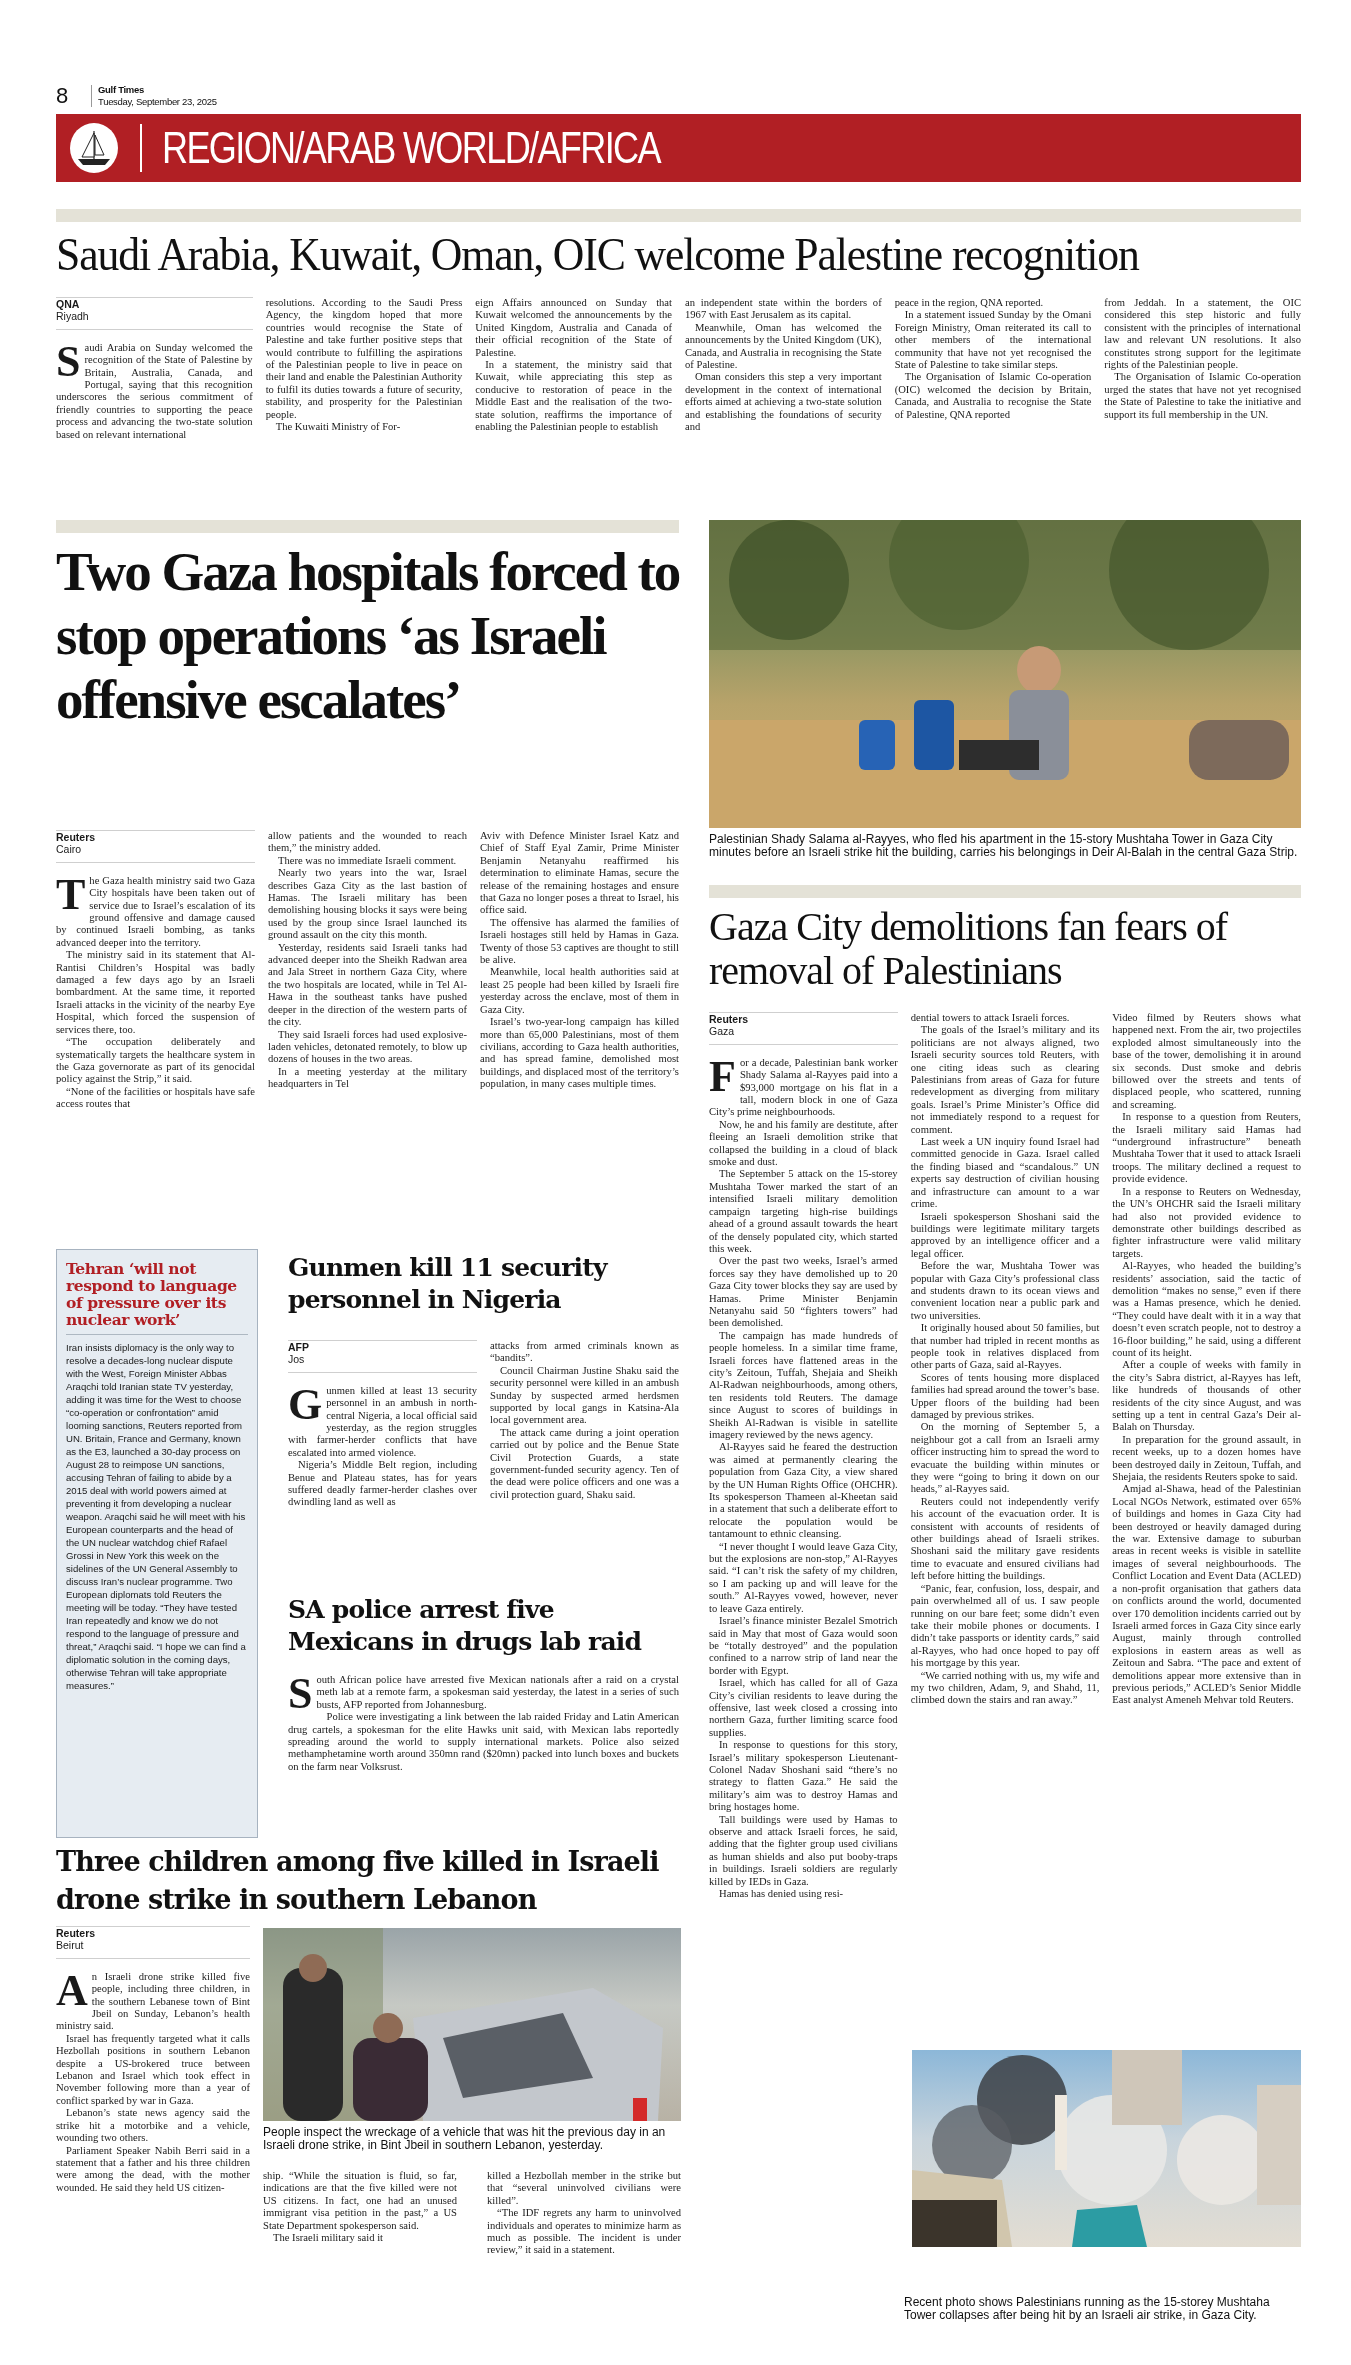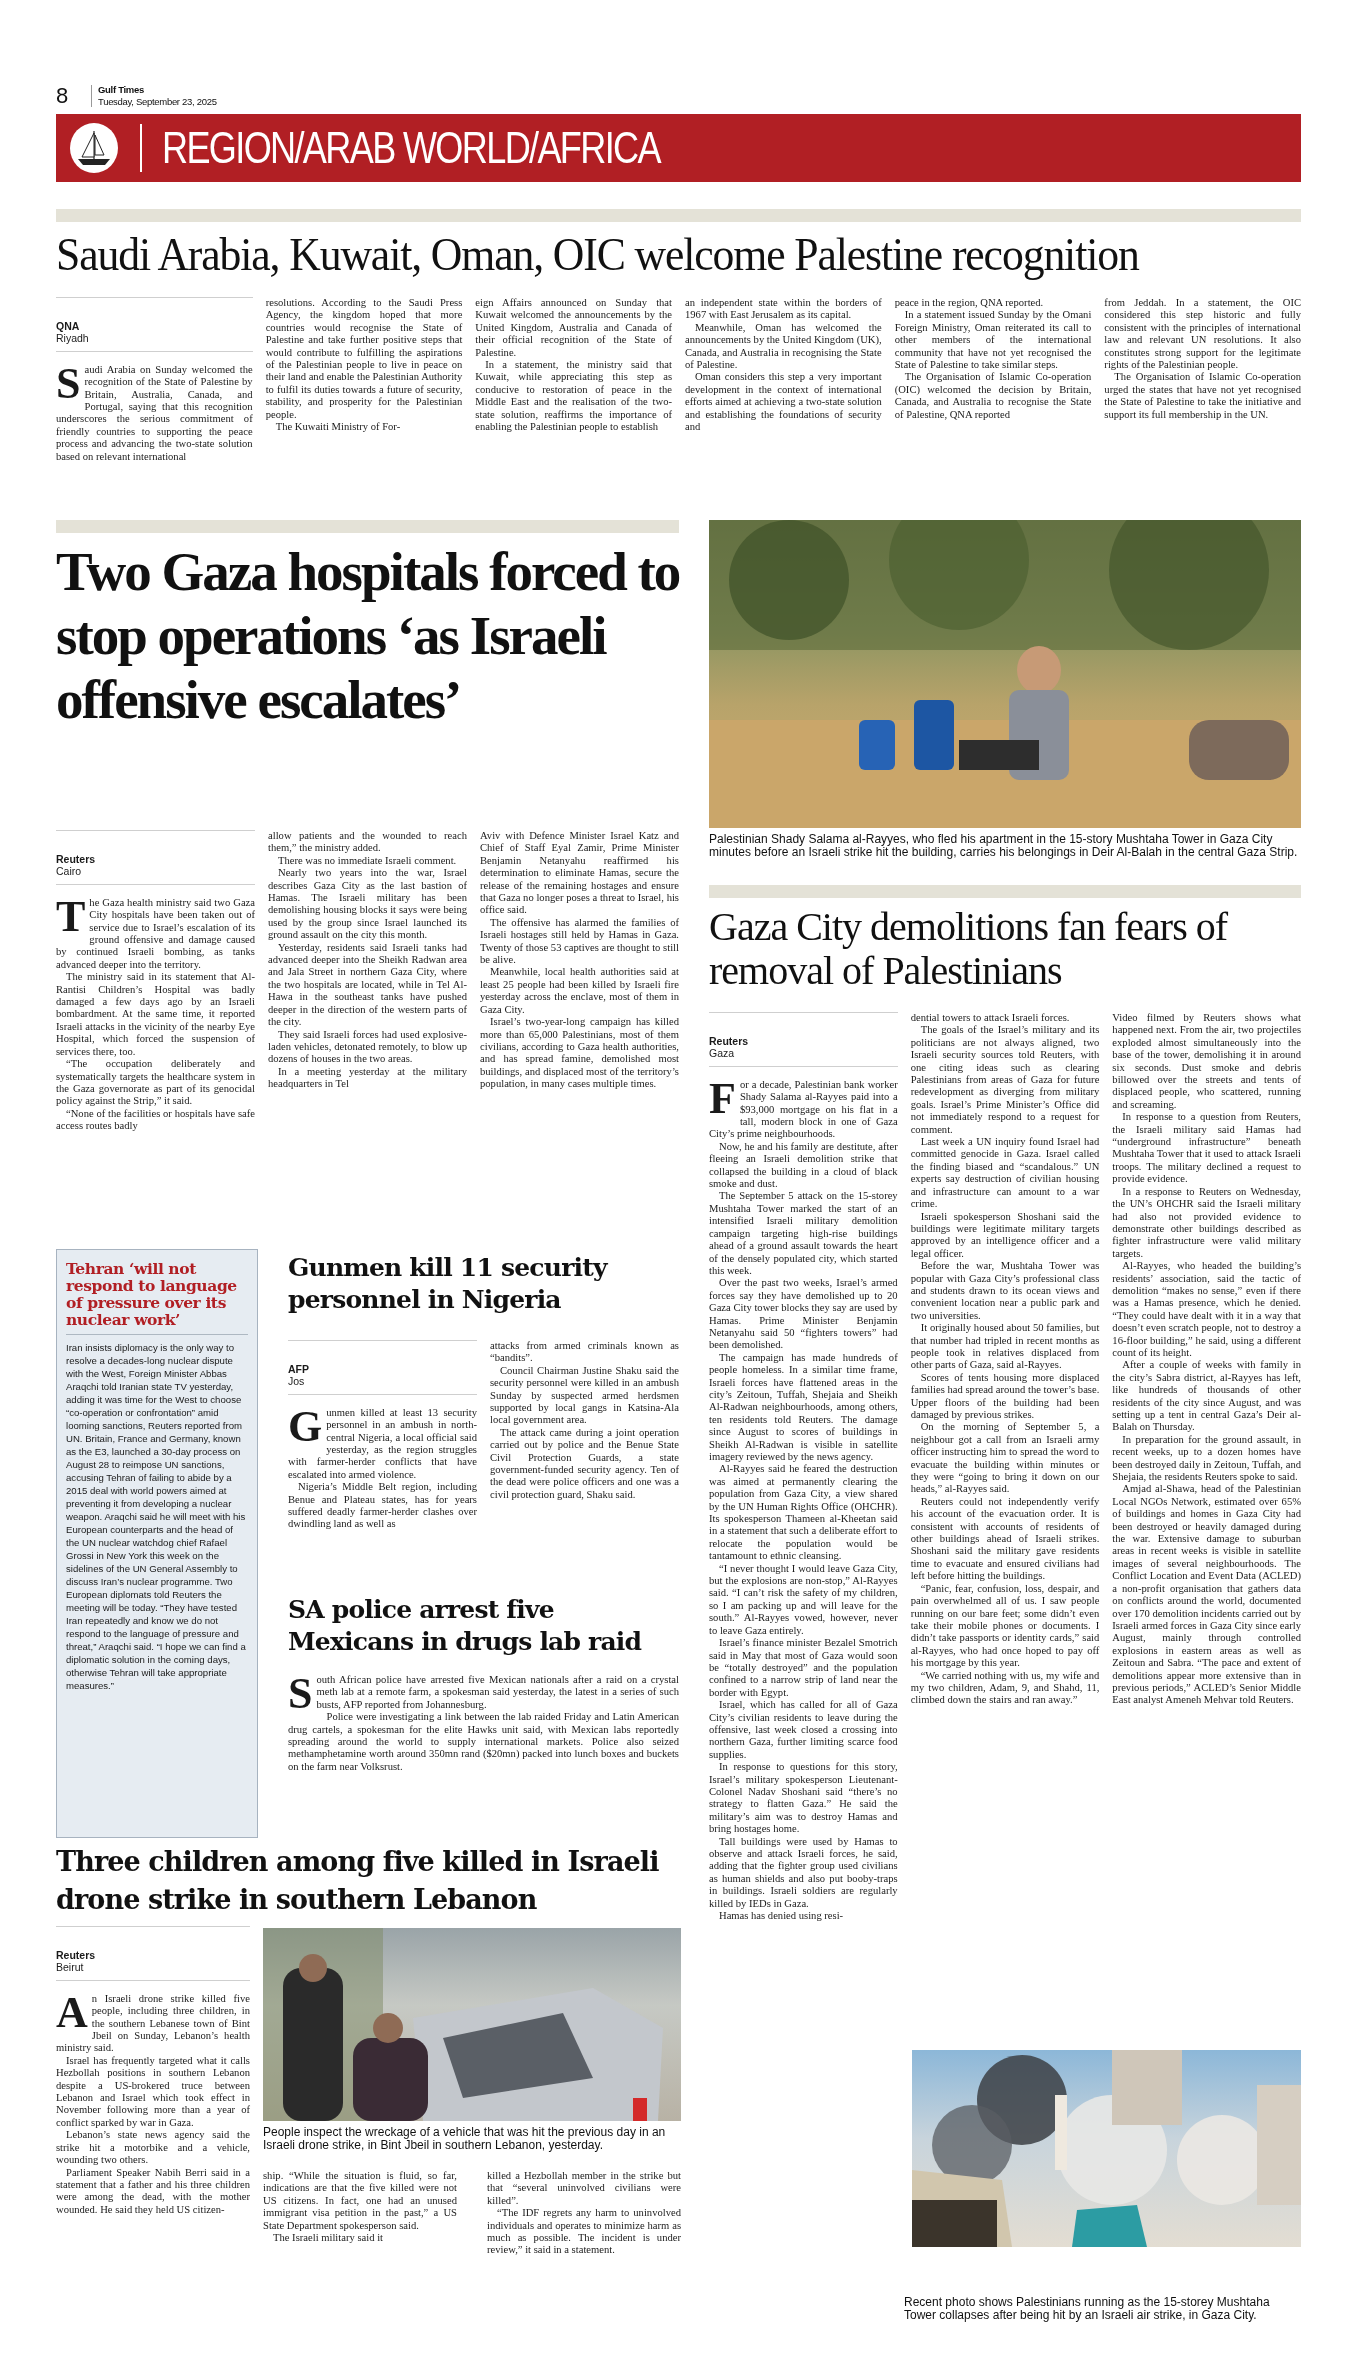--- a/index.html
+++ b/index.html
@@ -5,21 +5,21 @@
   * { box-sizing: border-box; margin: 0; padding: 0; }
   html, body { width: 1351px; height: 2365px; background: #ffffff; overflow: hidden; }
   body { position: relative; font-family: "DejaVu Serif", serif; color: #111; }
   .abs { position: absolute; }
   .serif { font-family: "Liberation Serif", "DejaVu Serif", serif; }
   .sans { font-family: "Liberation Sans", "DejaVu Sans", sans-serif; }
   .body-text { font-family: "Liberation Serif", serif; font-size: 10.6px; line-height: 12.4px; text-align: justify; hyphens: auto; color: #1a1a1a; }
   .body-text p { text-indent: 10px; }
   .body-text p.first { text-indent: 0; }
   .dropcap { float: left; font-family: "Liberation Serif", serif; font-size: 44px; line-height: 36px; margin: 2px 4px 0 0; font-weight: bold; }
-  .byline { border-top: 1px solid #cfcfcf; border-bottom: 1px solid #cfcfcf; padding: 22px 0 6px 0; margin-bottom: 12px; }
+  .byline { border-top: 1px solid #cfcfcf; border-bottom: 1px solid #cfcfcf; padding: 0 0 6px 0; margin-bottom: 12px; }
   .byline .agency { font-family: "Liberation Sans", sans-serif; font-weight: bold; font-size: 10.5px; display: block; }
   .byline .place { font-family: "Liberation Sans", sans-serif; font-size: 10.5px; display: block; }
   .band { background: #e4e2d7; height: 13px; }
   .cols { display: flex; gap: 13px; }
   .col { flex: 1; }
   .caption { font-family: "Liberation Sans", sans-serif; font-size: 12px; line-height: 13px; color: #111; }
   .photo { overflow: hidden; }
   .hl-bold { font-family: "DejaVu Serif", serif; font-weight: bold; color: #111; }
 </style>
 </head>
@@ -85,21 +85,21 @@
 
 <div class="abs cols" style="left:56px; top:830px; width:623px;">
   <div class="col body-text">
     <div class="byline">
       <span class="agency">Reuters</span>
       <span class="place">Cairo</span>
     </div>
     <p class="first"><span class="dropcap">T</span><span>he Gaza health ministry said two Gaza City hospitals have been taken out of service due to Israel’s escalation of its ground offensive and damage caused by continued Israeli bombing, as tanks advanced deeper into the territory.</span></p>
     <p>The ministry said in its statement that Al-Rantisi Children’s Hospital was badly damaged a few days ago by an Israeli bombardment. At the same time, it reported Israeli attacks in the vicinity of the nearby Eye Hospital, which forced the suspension of services there, too.</p>
     <p>“The occupation deliberately and systematically targets the healthcare system in the Gaza governorate as part of its genocidal policy against the Strip,” it said.</p>
-    <p>“None of the facilities or hospitals have safe access routes badly</p>
+    <p>“None of the facilities or hospitals have safe access routes that</p>
   </div>
   <div class="col body-text">
     <p class="first">allow patients and the wounded to reach them,” the ministry added.</p>
     <p>There was no immediate Israeli comment.</p>
     <p>Nearly two years into the war, Israel describes Gaza City as the last bastion of Hamas. The Israeli military has been demolishing housing blocks it says were being used by the group since Israel launched its ground assault on the city this month.</p>
     <p>Yesterday, residents said Israeli tanks had advanced deeper into the Sheikh Radwan area and Jala Street in northern Gaza City, where the two hospitals are located, while in Tel Al-Hawa in the southeast tanks have pushed deeper in the direction of the western parts of the city.</p>
     <p>They said Israeli forces had used explosive-laden vehicles, detonated remotely, to blow up dozens of houses in the two areas.</p>
     <p>In a meeting yesterday at the military headquarters in Tel</p>
   </div>
   <div class="col body-text">

